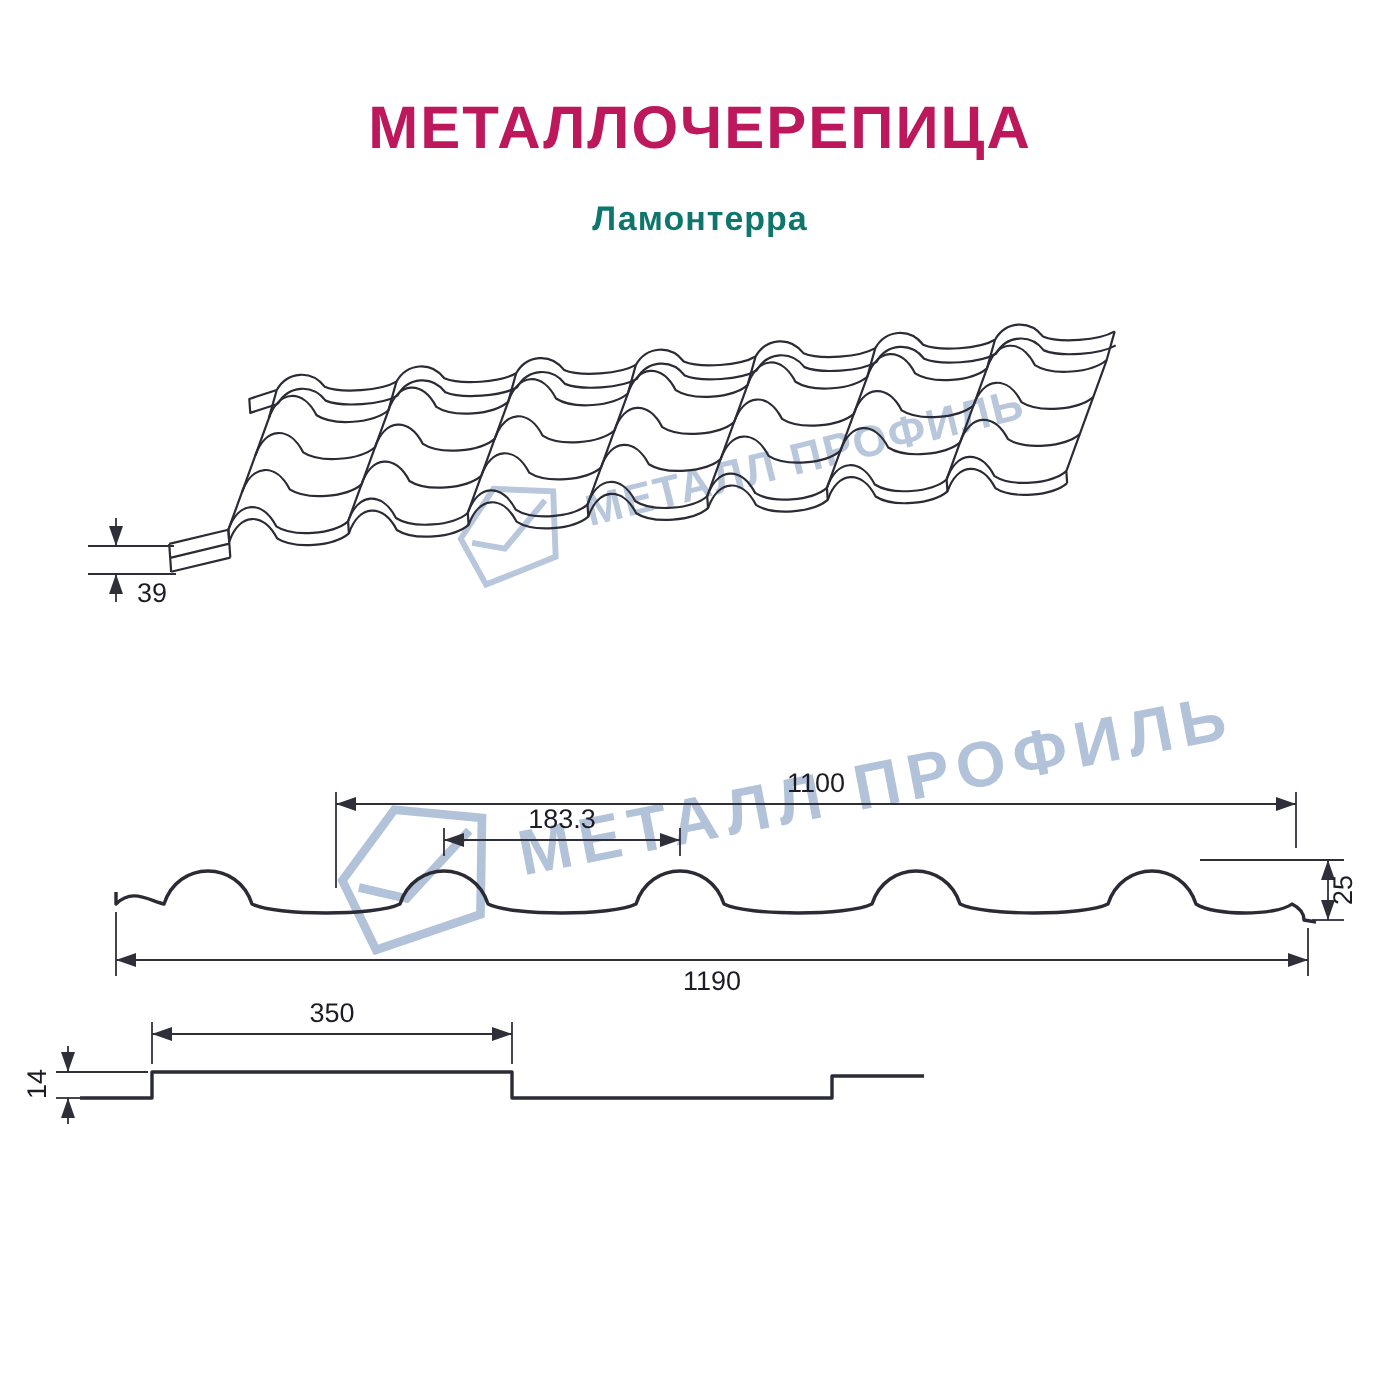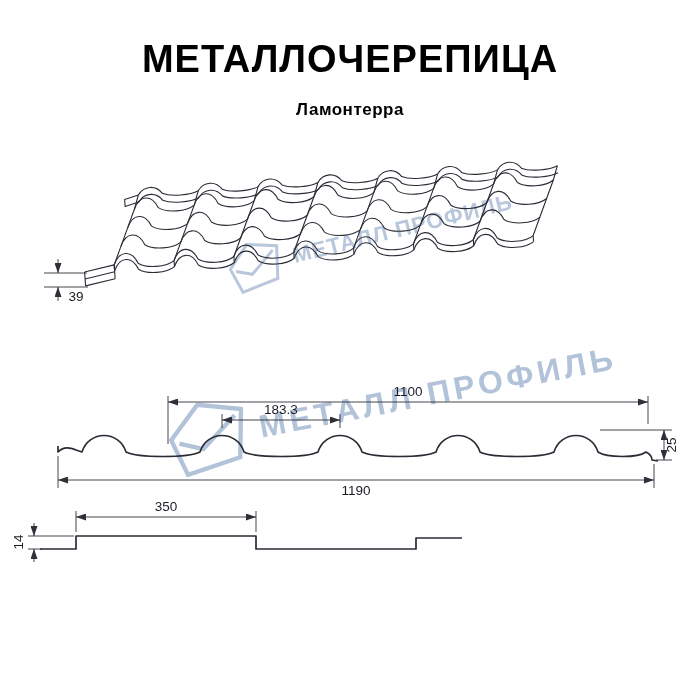--- a/index.html
+++ b/index.html
@@ -1,26 +1,26 @@
 <!DOCTYPE html>
 <html><head>
 <meta charset="utf-8">
 <style>
   html,body{margin:0;padding:0;}
   body{
     width:700px;height:700px;position:relative;background:#ffffff;
     font-family:"Liberation Sans", sans-serif;overflow:hidden;
   }
   .title{
-    position:absolute;top:38px;left:0;width:700px;text-align:center;
-    font-size:38px;font-weight:700;color:#000000;letter-spacing:1px;
+    position:absolute;top:48px;left:0;width:700px;text-align:center;
+    font-size:30px;font-weight:700;color:#be185d;letter-spacing:1px;
   }
   .subtitle{
     position:absolute;top:100px;left:0;width:700px;text-align:center;
-    font-size:17px;font-weight:600;color:#000000;letter-spacing:0.5px;
+    font-size:17px;font-weight:600;color:#0f766e;letter-spacing:0.5px;
   }
   .watermark{
     position:absolute;display:flex;align-items:center;gap:12px;
     font-weight:700;white-space:nowrap;z-index:1;
   }
   .wm-1{left:225px;top:212px;font-size:22px;color:rgba(171,189,214,0.85);
         transform:rotate(-14deg);letter-spacing:1px;}
   .wm-2{left:165px;top:365px;font-size:32px;color:rgba(159,180,208,0.8);
         transform:rotate(-11deg);letter-spacing:4px;}
   .wm-1 svg{width:54px;height:50px;}

